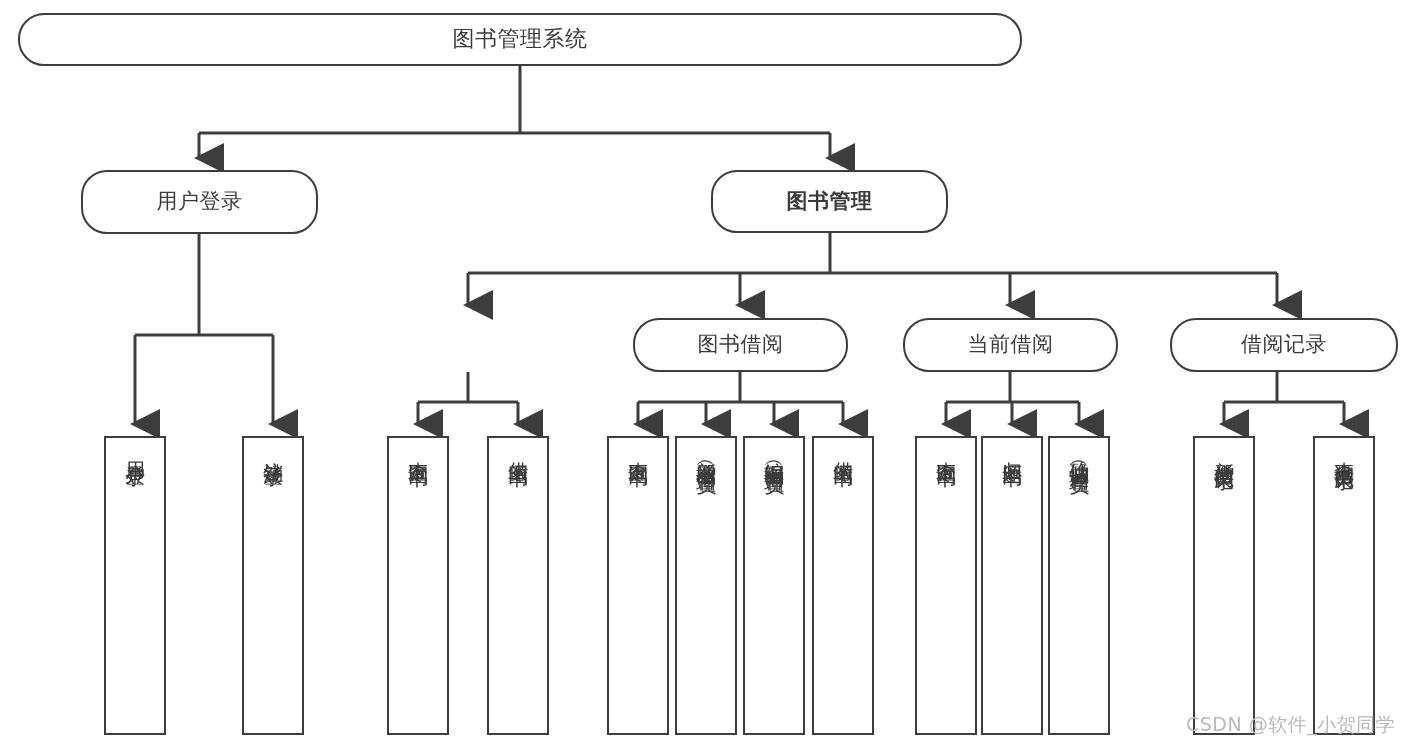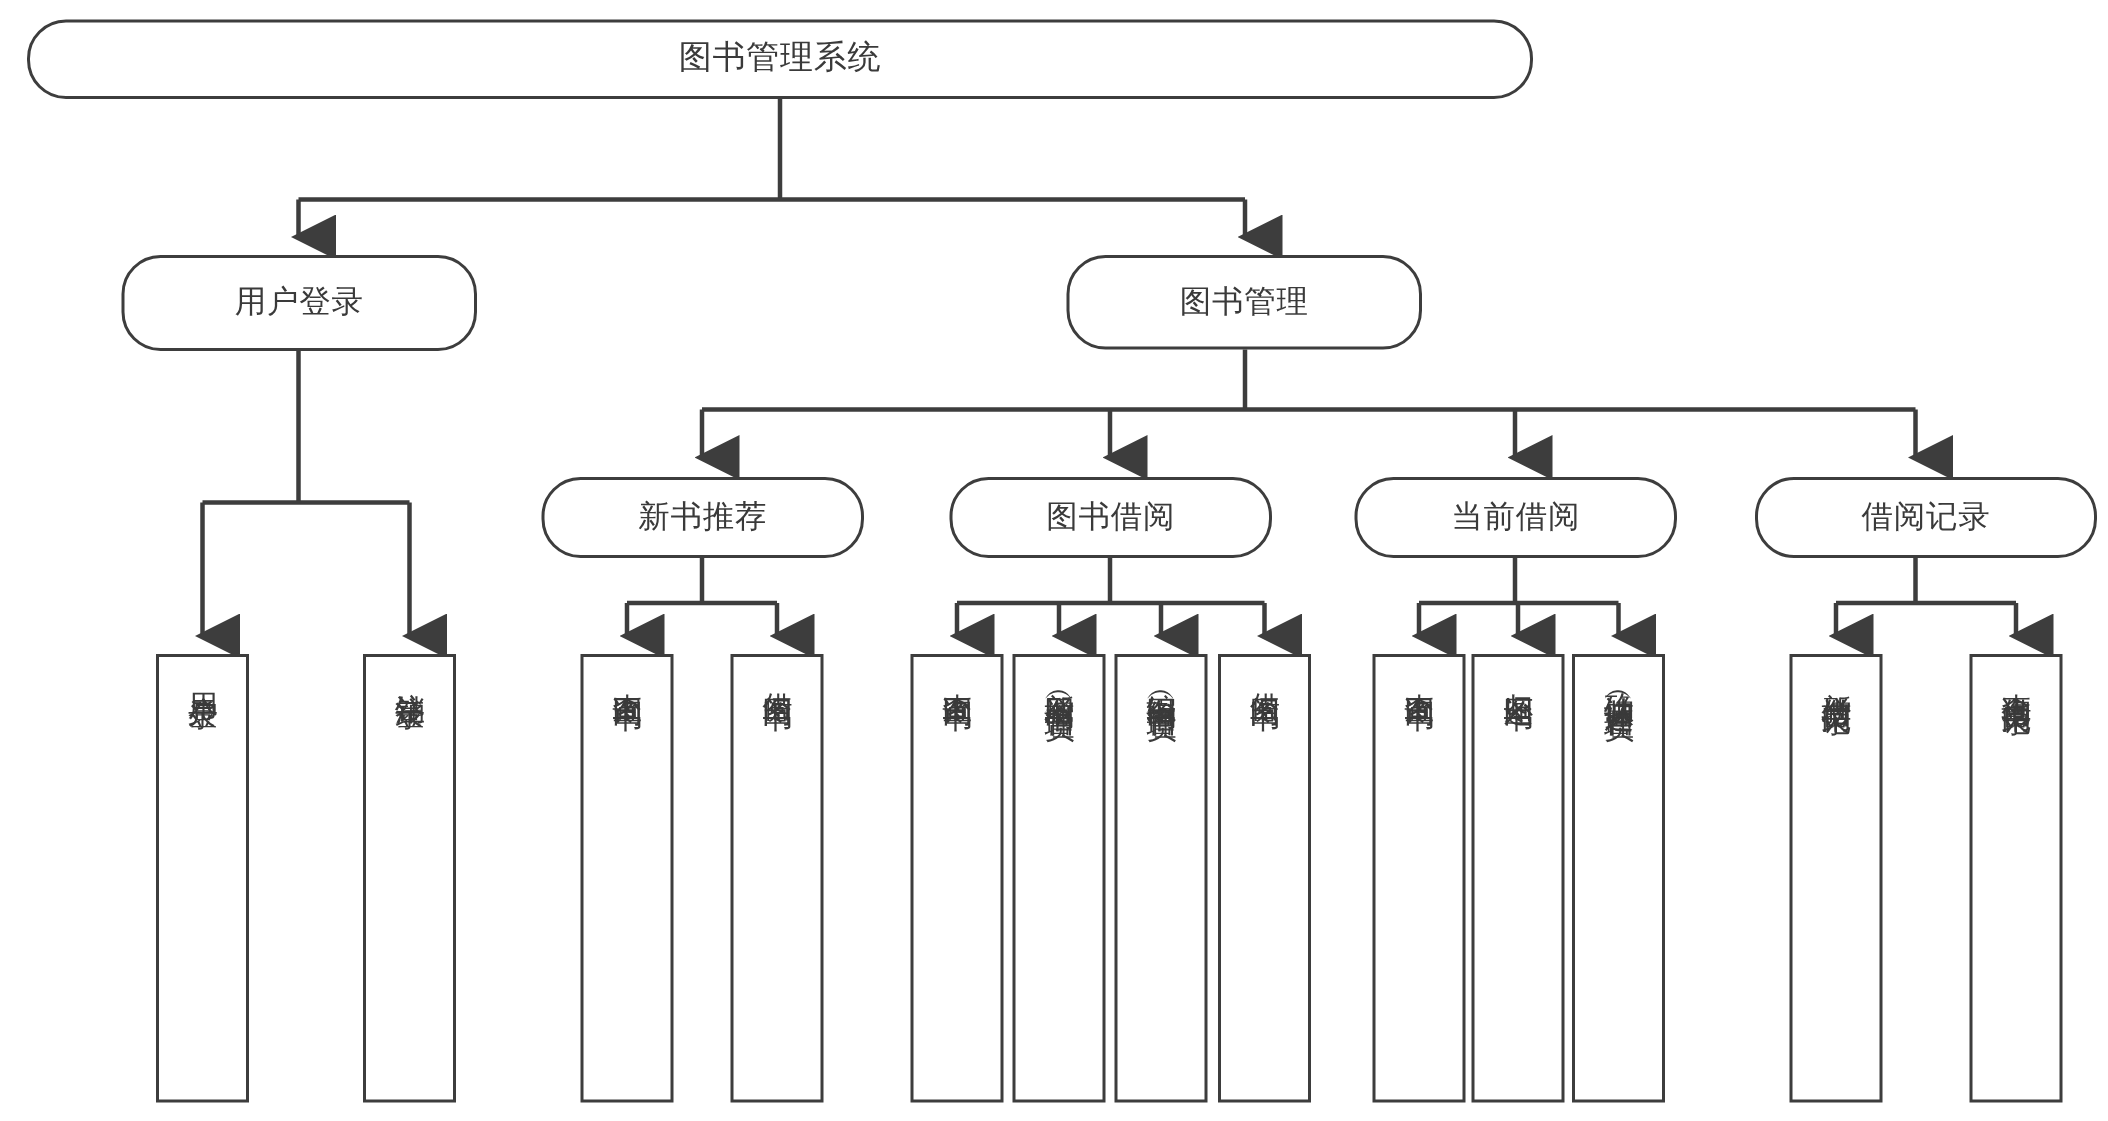--- a/index.html
+++ b/index.html
@@ -124,27 +124,24 @@
     </g>
   </svg>
 
   <div class="node h root" style="left:18px; top:13px; width:1004px; height:53px;">
     <span>图书管理系统</span>
   </div>
 
   <div class="node h" style="left:81px; top:170px; width:237px; height:64px;">
     <span>用户登录</span>
   </div>
-  <div class="node h" style="left:711px; top:170px; width:237px; height:63px;">
+  <div class="node h" style="left:711px; top:170px; width:237px; height:63px;font-weight:bold;">
     <span>图书管理</span>
   </div>
 
-  <div class="node h" style="left:361px; top:318px; width:215px; height:54px;">
-    <span>新书推荐</span>
-  </div>
   <div class="node h" style="left:903px; top:318px; width:215px; height:54px;">
     <span>当前借阅</span>
   </div>
   <div class="node h" style="left:633px; top:318px; width:215px; height:54px;">
     <span>图书借阅</span>
   </div>
   <div class="node h" style="left:1170px; top:318px; width:228px; height:54px;">
     <span>借阅记录</span>
   </div>
 
@@ -185,14 +182,15 @@
     <span class="vtext">确认归还（管理员）</span>
   </div>
 
   <div class="node v" style="left:1193px; top:436px; width:62px; height:299px;">
     <span class="vtext">新增借阅记录</span>
   </div>
   <div class="node v" style="left:1313px; top:436px; width:62px; height:299px;">
     <span class="vtext">查询借阅记录</span>
   </div>
 
+  <div id="watermark">CSDN @软件_小贺同学</div>
 
 </div>
 
 </body></html>

